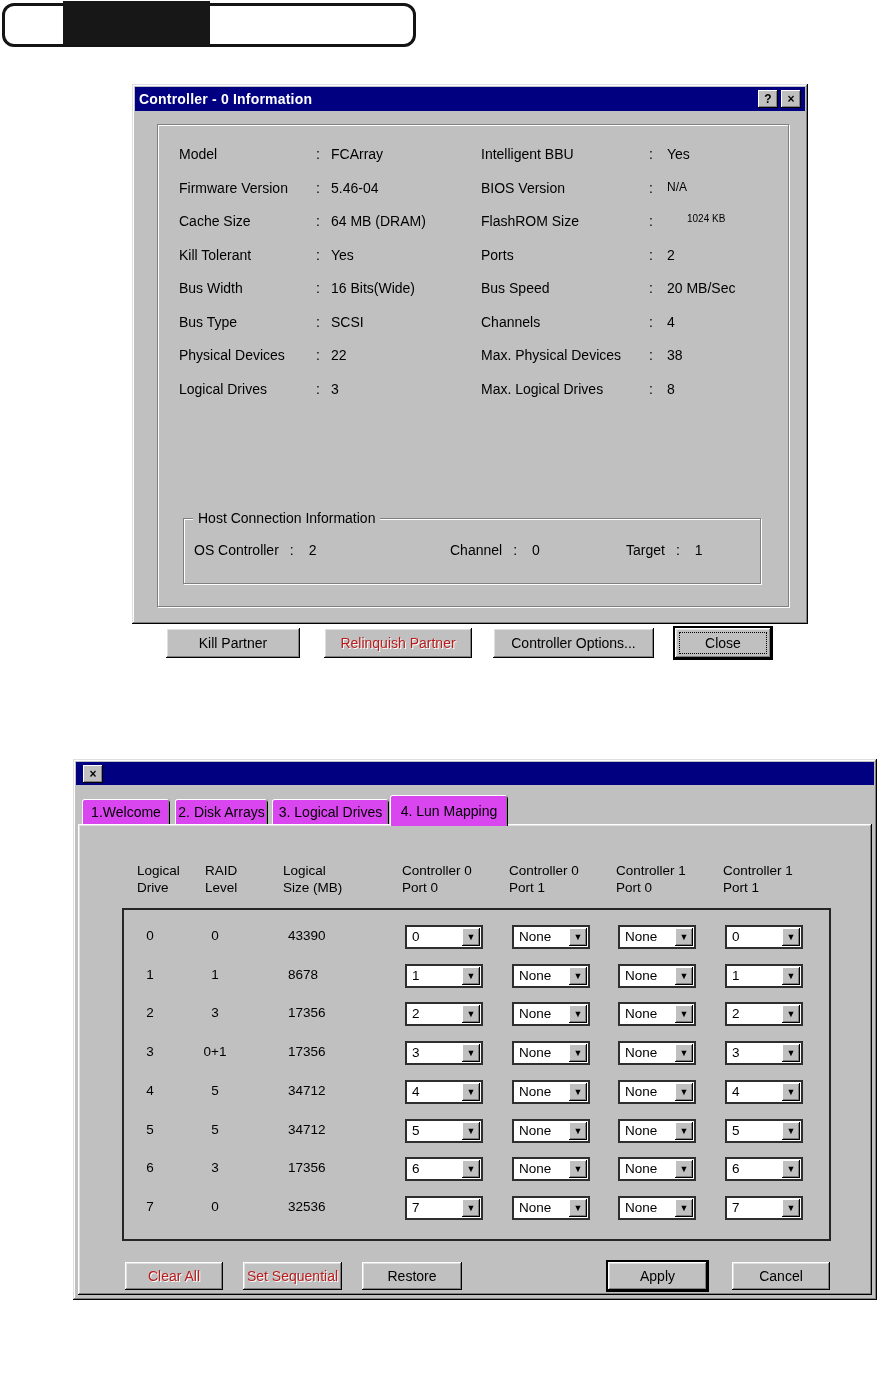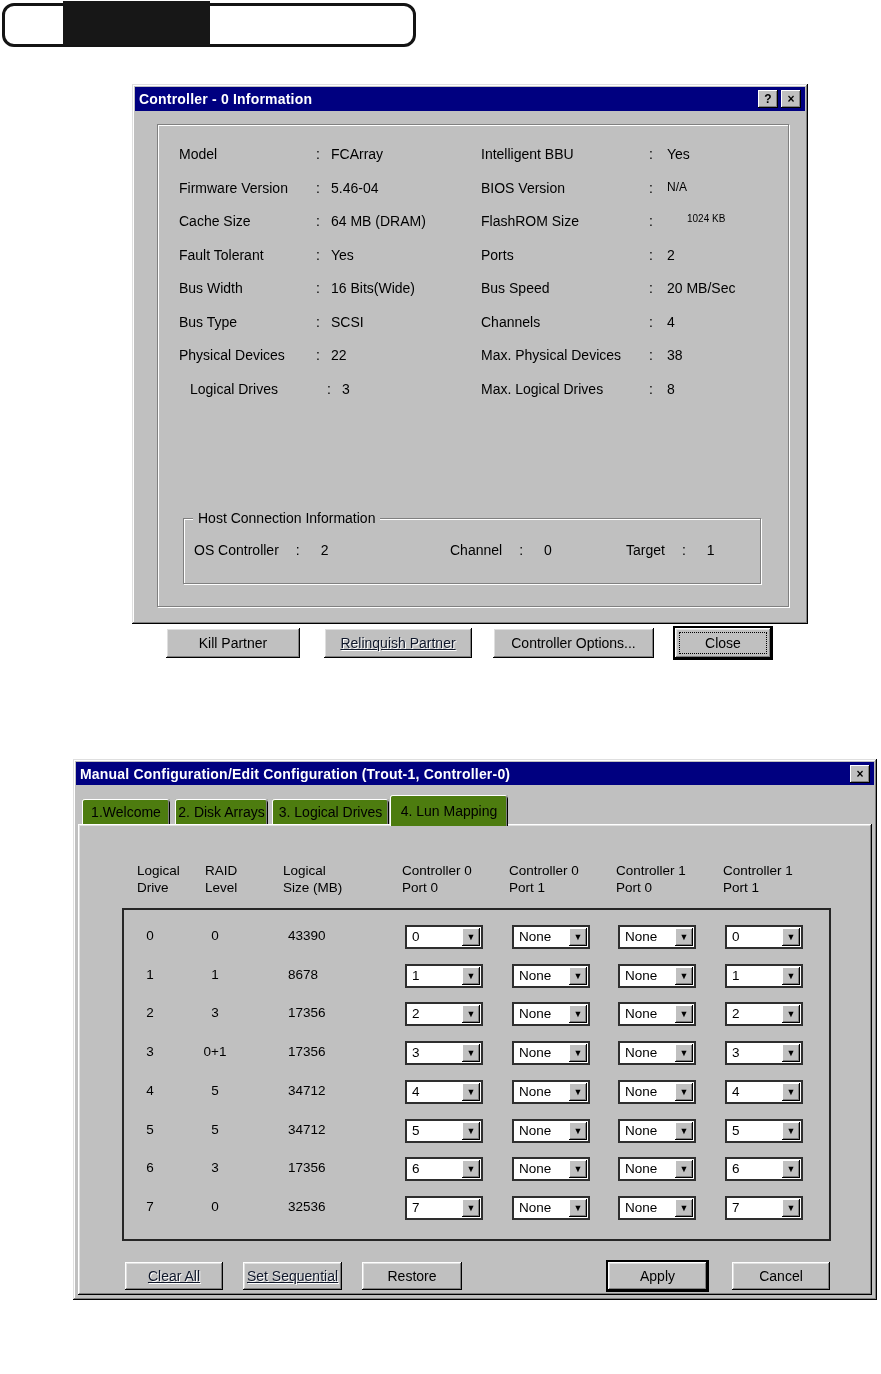--- a/index.html
+++ b/index.html
@@ -41,40 +41,40 @@
   }
   .groupbox{
     position:absolute;border:1px solid #808080;
     box-shadow:inset 1px 1px 0 #fff,1px 1px 0 #fff;
   }
   .gb-title{
     position:absolute;top:-9px;left:9px;background:#c0c0c0;
     padding:0 5px;font-size:14px;white-space:nowrap;
   }
   .gb-text{position:absolute;top:14px;font-size:14px;white-space:nowrap;}
-  .hc-field{position:absolute;display:flex;gap:17px;font-size:14px;white-space:nowrap;}
+  .hc-field{position:absolute;display:flex;gap:11px;font-size:14px;white-space:nowrap;}
   .hc-field .v{margin-left:4px;}
 
   .btn{
     position:absolute;background:#c0c0c0;border:none;
     box-shadow:inset -1px -1px 0 #000,inset 1px 1px 0 #fff,
                inset -2px -2px 0 #808080,inset 2px 2px 0 #dfdfdf;
     font-family:inherit;font-size:14px;color:#000;
     display:flex;align-items:center;justify-content:center;box-sizing:border-box;
   }
   .btn.default{box-shadow:0 0 0 2px #000,inset -1px -1px 0 #000,inset 1px 1px 0 #fff,
                inset -2px -2px 0 #808080,inset 2px 2px 0 #dfdfdf;}
-  .btn.disabled{color:#0f172a;text-shadow:1px 1px 0 #fff;text-decoration:underline;}
+  .btn.disabled{color:#b91c1c;text-shadow:1px 1px 0 #fff;}
   .focus-rect{position:absolute;inset:4px;border:1px dotted #000;pointer-events:none;}
 
   .info-row{position:absolute;left:10px;right:0;height:20px;}
 
   
   .tab{
-    position:absolute;top:40px;height:25px;background:#4d7c0f;
+    position:absolute;top:40px;height:25px;background:#d946ef;
     box-shadow:inset 1px 0 0 #fff,inset 0 1px 0 #fff,inset -1px 0 0 #000,inset -2px 0 0 #808080;
     border-top-left-radius:3px;border-top-right-radius:3px;
     display:flex;align-items:center;justify-content:center;
     font-size:14px;white-space:nowrap;z-index:1;
   }
   .tab.active{top:36px;height:31px;z-index:5;}
   .raised{
     position:absolute;background:#c0c0c0;
     box-shadow:inset -1px -1px 0 #000,inset 1px 1px 0 #fff,
                inset -2px -2px 0 #808080,inset 2px 2px 0 #dfdfdf;
@@ -118,40 +118,40 @@
           <div style="position: absolute; left: 11px; white-space: nowrap; font-size: 14px;">Firmware Version</div>
           <div style="position: absolute; left: 148px; font-size: 14px;">:</div>
           <div style="position: absolute; left: 163px; white-space: nowrap; font-size: 14px;">5.46-04</div>
         </div>
         <div class="info-row" style="top: 88px;">
           <div style="position: absolute; left: 11px; white-space: nowrap; font-size: 14px;">Cache Size</div>
           <div style="position: absolute; left: 148px; font-size: 14px;">:</div>
           <div style="position: absolute; left: 163px; white-space: nowrap; font-size: 14px;">64 MB (DRAM)</div>
         </div>
         <div class="info-row" style="top: 121.5px;">
-          <div style="position: absolute; left: 11px; white-space: nowrap; font-size: 14px;">Fault Tolerant</div>
+          <div style="position: absolute; left: 11px; white-space: nowrap; font-size: 14px;">Kill Tolerant</div>
           <div style="position: absolute; left: 148px; font-size: 14px;">:</div>
           <div style="position: absolute; left: 163px; white-space: nowrap; font-size: 14px;">Yes</div>
         </div>
         <div class="info-row" style="top: 155px;">
           <div style="position: absolute; left: 11px; white-space: nowrap; font-size: 14px;">Bus Width</div>
           <div style="position: absolute; left: 148px; font-size: 14px;">:</div>
           <div style="position: absolute; left: 163px; white-space: nowrap; font-size: 14px;">16 Bits(Wide)</div>
         </div>
         <div class="info-row" style="top: 188.5px;">
           <div style="position: absolute; left: 11px; white-space: nowrap; font-size: 14px;">Bus Type</div>
           <div style="position: absolute; left: 148px; font-size: 14px;">:</div>
           <div style="position: absolute; left: 163px; white-space: nowrap; font-size: 14px;">SCSI</div>
         </div>
         <div class="info-row" style="top: 222px;">
           <div style="position: absolute; left: 11px; white-space: nowrap; font-size: 14px;">Physical Devices</div>
           <div style="position: absolute; left: 148px; font-size: 14px;">:</div>
           <div style="position: absolute; left: 163px; white-space: nowrap; font-size: 14px;">22</div>
         </div>
-        <div class="info-row" style="top: 255.5px; margin-left: 11px;">
+        <div class="info-row" style="top: 255.5px;">
           <div style="position: absolute; left: 11px; white-space: nowrap; font-size: 14px;">Logical Drives</div>
           <div style="position: absolute; left: 148px; font-size: 14px;">:</div>
           <div style="position: absolute; left: 163px; white-space: nowrap; font-size: 14px;">3</div>
         </div>
         <div class="info-row" style="top: 21px;">
           <div style="position: absolute; left: 313px; white-space: nowrap; font-size: 14px;">Intelligent BBU</div>
           <div style="position: absolute; left: 481px; font-size: 14px;">:</div>
           <div style="position: absolute; left: 499px; white-space: nowrap; font-size: 14px;">Yes</div>
         </div>
         <div class="info-row" style="top: 54.5px;">
@@ -211,21 +211,20 @@
         </div>
       </div>
   <div class="btn" style="left: 34px; width: 134px; top: 544px; height: 30px;">Kill Partner</div>
       <div class="btn disabled" style="left: 192px; width: 148px; top: 544px; height: 30px;">Relinquish Partner</div>
       <div class="btn" style="left: 361px; width: 161px; top: 544px; height: 30px;">Controller Options...</div>
       <div class="btn default" style="left: 543px; width: 96px; top: 544px; height: 30px;">Close<div class="focus-rect"></div></div>
     </div>
 
   <div class="window" id="dialog2" style="left:73px;top:759px;width:804px;height:541px;">
     <div class="titlebar" style="height:23px;">
-      <span class="title">Manual Configuration/Edit Configuration (Trout-1, Controller-0)</span>
       <span class="tb-btn">×</span>
     </div>
 
     <div class="raised" id="tab-panel" style="left:5px;top:65px;width:794px;height:471px;">
       <div id="lun-box">
           <div class="cell num" style="left: 6px; top: 18px;">0</div>
           <div class="cell num" style="left: 71px; top: 18px;">0</div>
           <div class="cell" style="left: 164px; top: 18px; text-align: center;">43390</div>
           <div class="combo" style="left: 281px; top: 15px;">
             <div class="val">0</div>

